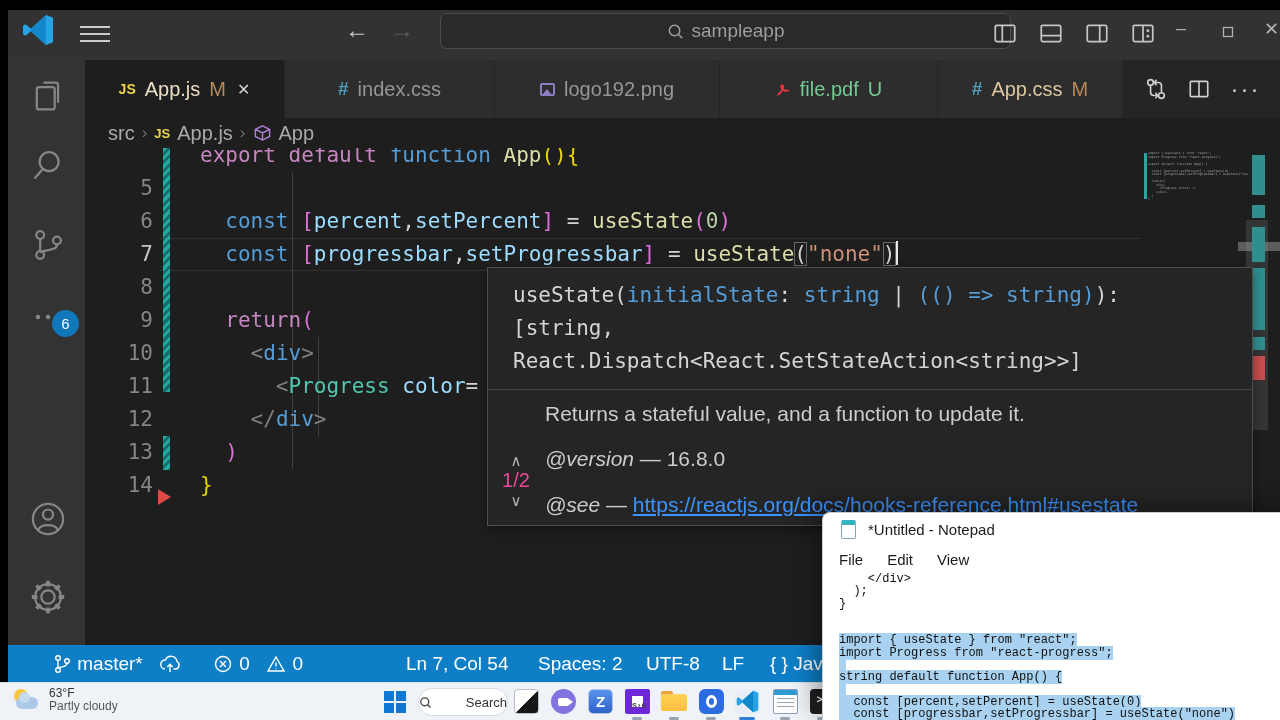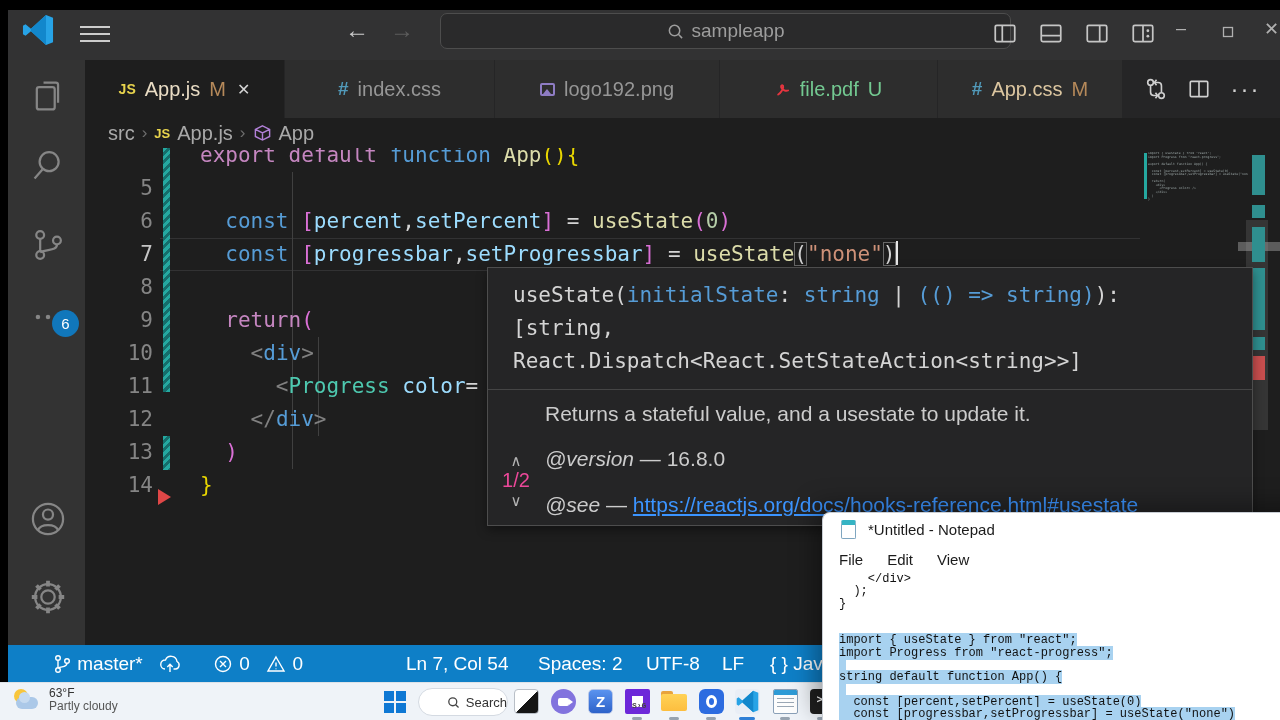--- a/index.html
+++ b/index.html
@@ -90,21 +90,21 @@
   #taskbar { position:absolute; left:0; top:682px; width:1280px; height:38px; background:#eff3f8; border-top:1px solid #dde2e8; z-index:2; }
   #weather { position:absolute; left:12px; top:3px; display:flex; gap:7px; cursor:pointer; }
   #wicon { position:relative; width:30px; height:30px; }
   #wsun { position:absolute; left:2px; top:3px; width:14px; height:14px; border-radius:50%; background:#f8c63d; }
   #wcloud { position:absolute; left:4px; top:11px; width:22px; height:12px; border-radius:7px; background:#abc8e8; }
   #wcloud:before { content:""; position:absolute; left:3px; top:-5px; width:11px; height:11px; border-radius:50%; background:#c6daf0; }
   #wtemp { font-size:12px; color:#333; line-height:14px; }
   #wcond { font-size:12px; color:#555; line-height:13px; }
   #startbtn { position:absolute; left:384px; top:8px; width:22px; height:22px; display:grid; grid-template-columns:10px 10px; grid-gap:2px; cursor:pointer; }
   #startbtn i { width:10px; height:10px; background:#0f78d4; }
-  #tsearch { position:absolute; left:418px; top:5px; width:90px; height:28px; background:#ffffff; border:1px solid #d4dae2; border-radius:14px; display:flex; align-items:center; justify-content:flex-end; gap:6px; font-size:13px; color:#333; cursor:pointer; }
+  #tsearch { position:absolute; left:418px; top:5px; width:90px; height:28px; background:#ffffff; border:1px solid #d4dae2; border-radius:14px; display:flex; align-items:center; justify-content:space-between; gap:6px; font-size:13px; color:#333; cursor:pointer; }
   .tbicon { position:absolute; top:6px; width:25px; height:25px; cursor:pointer; }
   .runbar { position:absolute; top:34px; width:10px; height:3px; border-radius:2px; background:#97a3b0; }
   .runbar.active { width:16px; background:#2f7fd6; }
   #ic-bw { background:linear-gradient(135deg,#ffffff 0 50%,#161616 50% 100%); border:1px solid #b9bfc7; border-radius:4px; }
   #ic-chat { border-radius:50%; background:#8273de; display:flex; align-items:center; justify-content:center; }
   #ic-chat i { width:11px; height:8px; background:#fff; border-radius:2px; display:block; position:relative; }
   #ic-chat i:after { content:""; position:absolute; right:-4px; top:1px; border-top:3px solid transparent; border-bottom:3px solid transparent; border-left:4px solid #fff; }
   #ic-z { background:linear-gradient(#5a93ef,#2d62c9); border-radius:5px; color:#fff; font-weight:bold; font-size:15px; text-align:center; line-height:24px; border:1px solid #b7c6e8; }
   #ic-sg { background:#fff; border:7px solid #6d28d9; border-radius:2px; font:bold 8px "Liberation Mono",monospace; color:#444; text-align:center; line-height:20px; }
   #ic-folder { position:absolute; top:8px; width:26px; height:20px; }
@@ -316,21 +316,21 @@
   <div class="ruler teal" style="top:337px;height:13px"></div>
   <div class="ruler red" style="top:356px;height:24px"></div>
 
   <div id="hover">
     <div id="hsig">
         <div class="hsline"><span class="h-plain">useState(</span><span class="h-blue">initialState</span><span class="h-plain">: </span><span class="h-blue">string</span><span class="h-plain"> | </span><span class="h-blue">(() =&gt; string)</span><span class="h-plain">):</span></div>
         <div class="hsline"><span class="h-plain">[string,</span></div>
         <div class="hsline"><span class="h-plain">React.Dispatch&lt;React.SetStateAction&lt;string&gt;&gt;]</span></div>
       </div>
     <div id="hdocs">
-      <div id="hdesc">Returns a stateful value, and a usestate to update it.</div>
+      <div id="hdesc">Returns a stateful value, and a function to update it.</div>
       <div id="hver"><span class="jsdoc-tag">@version</span><span> — 16.8.0</span></div>
       <div id="hsee"><span class="jsdoc-tag">@see</span><span> — </span><span id="hlink">https://reactjs.org/docs/hooks-reference.html#usestate</span></div>
     </div>
     <div id="hpager">
       <div class="chev">∧</div>
       <div class="cnt">1/2</div>
       <div class="chev">∨</div>
     </div>
   </div>
 

